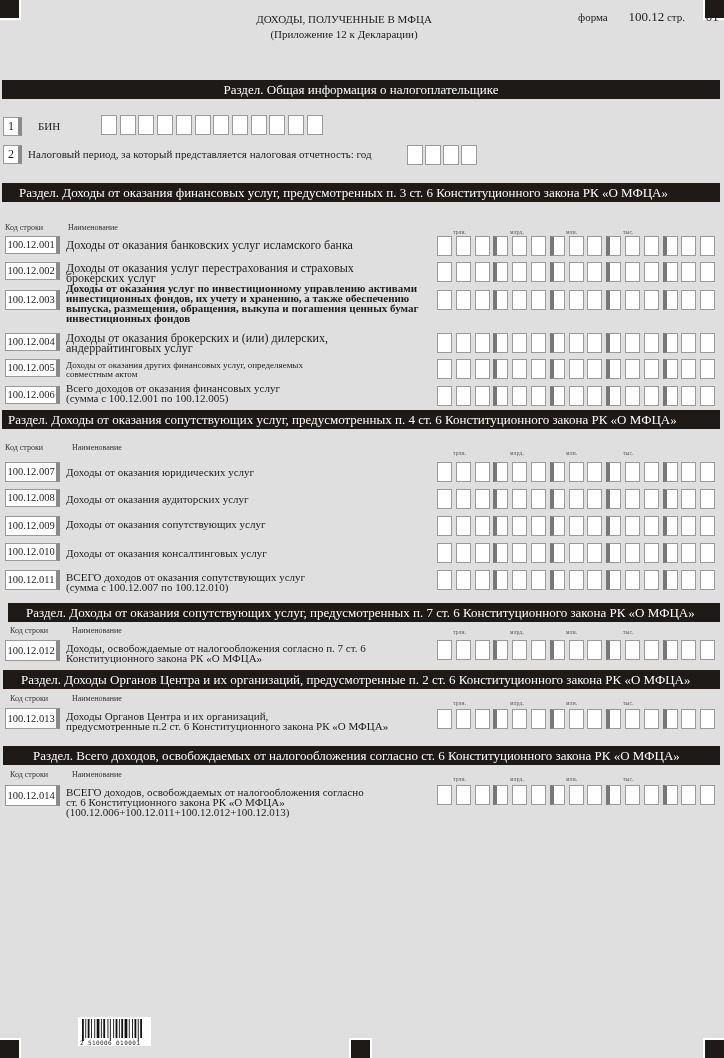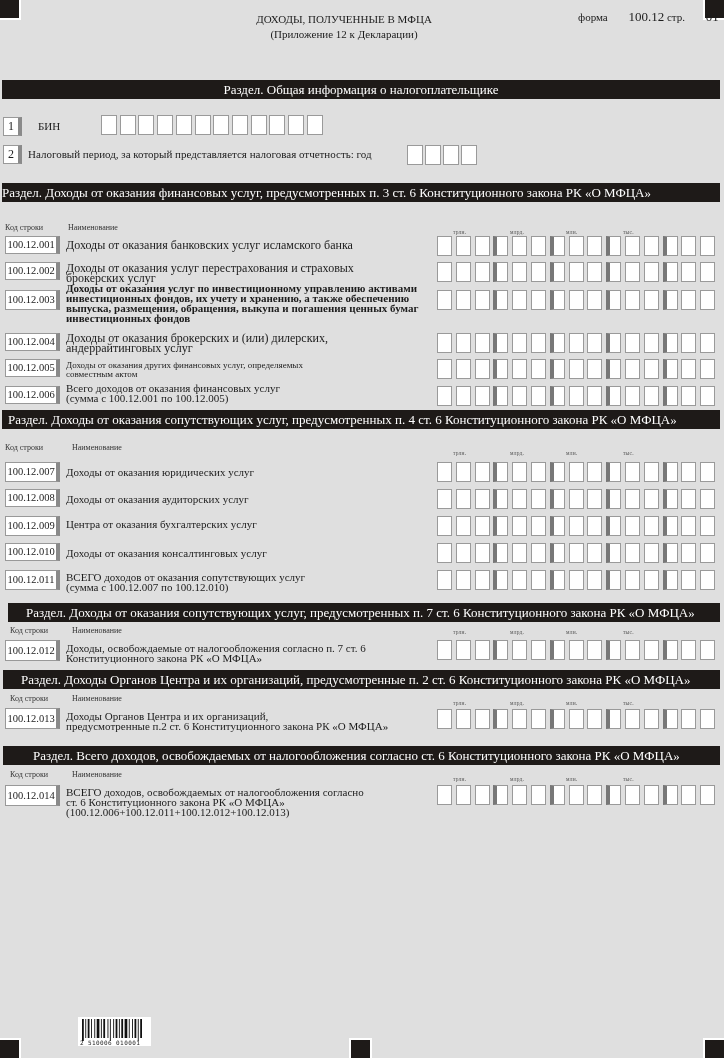--- a/index.html
+++ b/index.html
@@ -65,21 +65,21 @@
 <div class="numbox" style="top:145px">2</div>
 <div class="lbl" style="left:28px;top:148px;font-size:11px">Налоговый период, за который представляется налоговая отчетность: год</div>
 <div id="year-cells">
     <div class="cell" style="left: 407px; top: 145px; width: 16px; height: 20px;"></div>
     <div class="cell" style="left: 425px; top: 145px; width: 16px; height: 20px;"></div>
     <div class="cell" style="left: 443px; top: 145px; width: 16px; height: 20px;"></div>
     <div class="cell" style="left: 461px; top: 145px; width: 16px; height: 20px;"></div>
   </div>
 
 <div id="sections">
-    <div class="bar" style="top: 183px; left: 2px; width: 718px; padding-left: 0; box-sizing: border-box;">Раздел. Доходы от оказания финансовых услуг, предусмотренных п. 3 ст. 6 Конституционного закона РК «О МФЦА»</div>
+    <div class="bar" style="top: 183px; left: 2px; width: 718px; padding-left: 17px; box-sizing: border-box;">Раздел. Доходы от оказания финансовых услуг, предусмотренных п. 3 ст. 6 Конституционного закона РК «О МФЦА»</div>
     <div class="colhdr" style="left: 5px; top: 223px;">Код строки</div>
     <div class="colhdr" style="left: 68px; top: 223px;">Наименование</div>
     <div class="unit" style="left: 453px; top: 229px;">трлн.</div>
     <div class="unit" style="left: 510px; top: 229px;">млрд.</div>
     <div class="unit" style="left: 566px; top: 229px;">млн.</div>
     <div class="unit" style="left: 623px; top: 229px;">тыс.</div>
     <div class="code" style="top: 236px; height: 18px; line-height: 16px;">100.12.001</div>
     <div class="rname big" style="top: 240px;">Доходы от оказания банковских услуг исламского банка</div>
     <div>
       <div class="cell" style="left: 437px; top: 236px; height: 20px;"></div>
@@ -239,21 +239,21 @@
       <div class="cell" style="left: 568.6px; top: 489px; height: 20px;"></div>
       <div class="cell" style="left: 587.4px; top: 489px; height: 20px;"></div>
       <div class="cell sep" style="left: 606.2px; top: 489px; height: 20px;"></div>
       <div class="cell" style="left: 625px; top: 489px; height: 20px;"></div>
       <div class="cell" style="left: 643.8px; top: 489px; height: 20px;"></div>
       <div class="cell sep" style="left: 662.6px; top: 489px; height: 20px;"></div>
       <div class="cell" style="left: 681.4px; top: 489px; height: 20px;"></div>
       <div class="cell" style="left: 700.2px; top: 489px; height: 20px;"></div>
     </div>
     <div class="code" style="top: 516px; height: 20px; line-height: 18px;">100.12.009</div>
-    <div class="rname " style="top: 519px;">Центра от оказания бухгалтерских услуг</div>
+    <div class="rname " style="top: 519px;">Доходы от оказания сопутствующих услуг</div>
     <div>
       <div class="cell" style="left: 437px; top: 516px; height: 20px;"></div>
       <div class="cell" style="left: 455.8px; top: 516px; height: 20px;"></div>
       <div class="cell" style="left: 474.6px; top: 516px; height: 20px;"></div>
       <div class="cell sep" style="left: 493.4px; top: 516px; height: 20px;"></div>
       <div class="cell" style="left: 512.2px; top: 516px; height: 20px;"></div>
       <div class="cell" style="left: 531px; top: 516px; height: 20px;"></div>
       <div class="cell sep" style="left: 549.8px; top: 516px; height: 20px;"></div>
       <div class="cell" style="left: 568.6px; top: 516px; height: 20px;"></div>
       <div class="cell" style="left: 587.4px; top: 516px; height: 20px;"></div>

